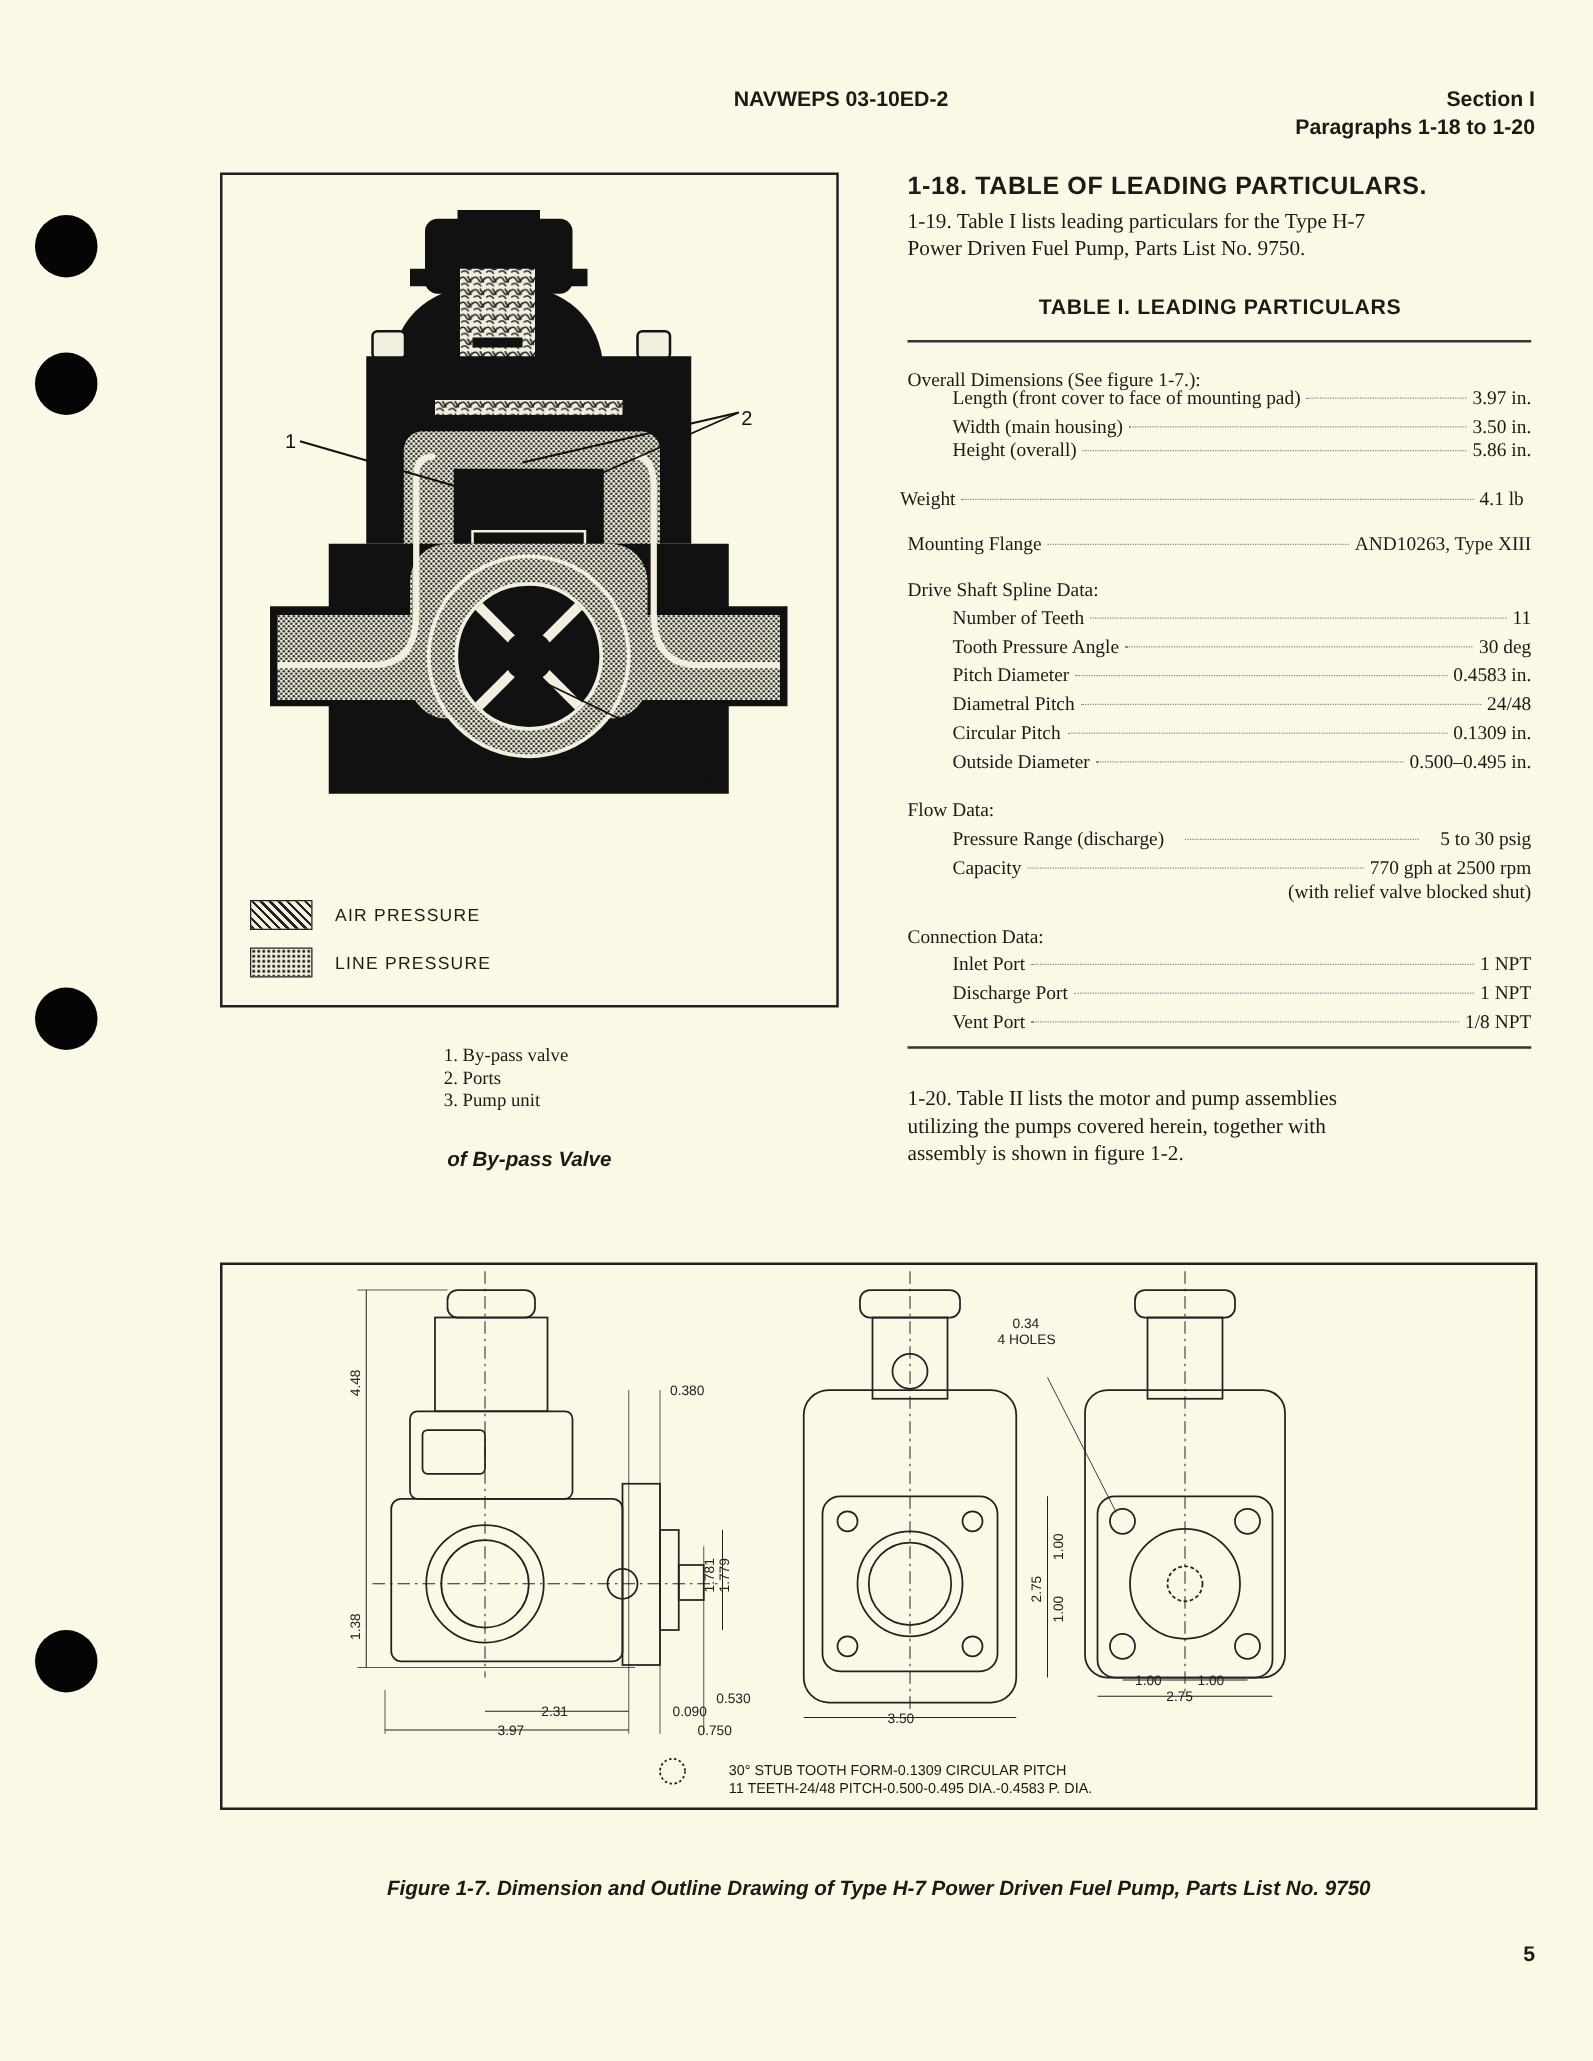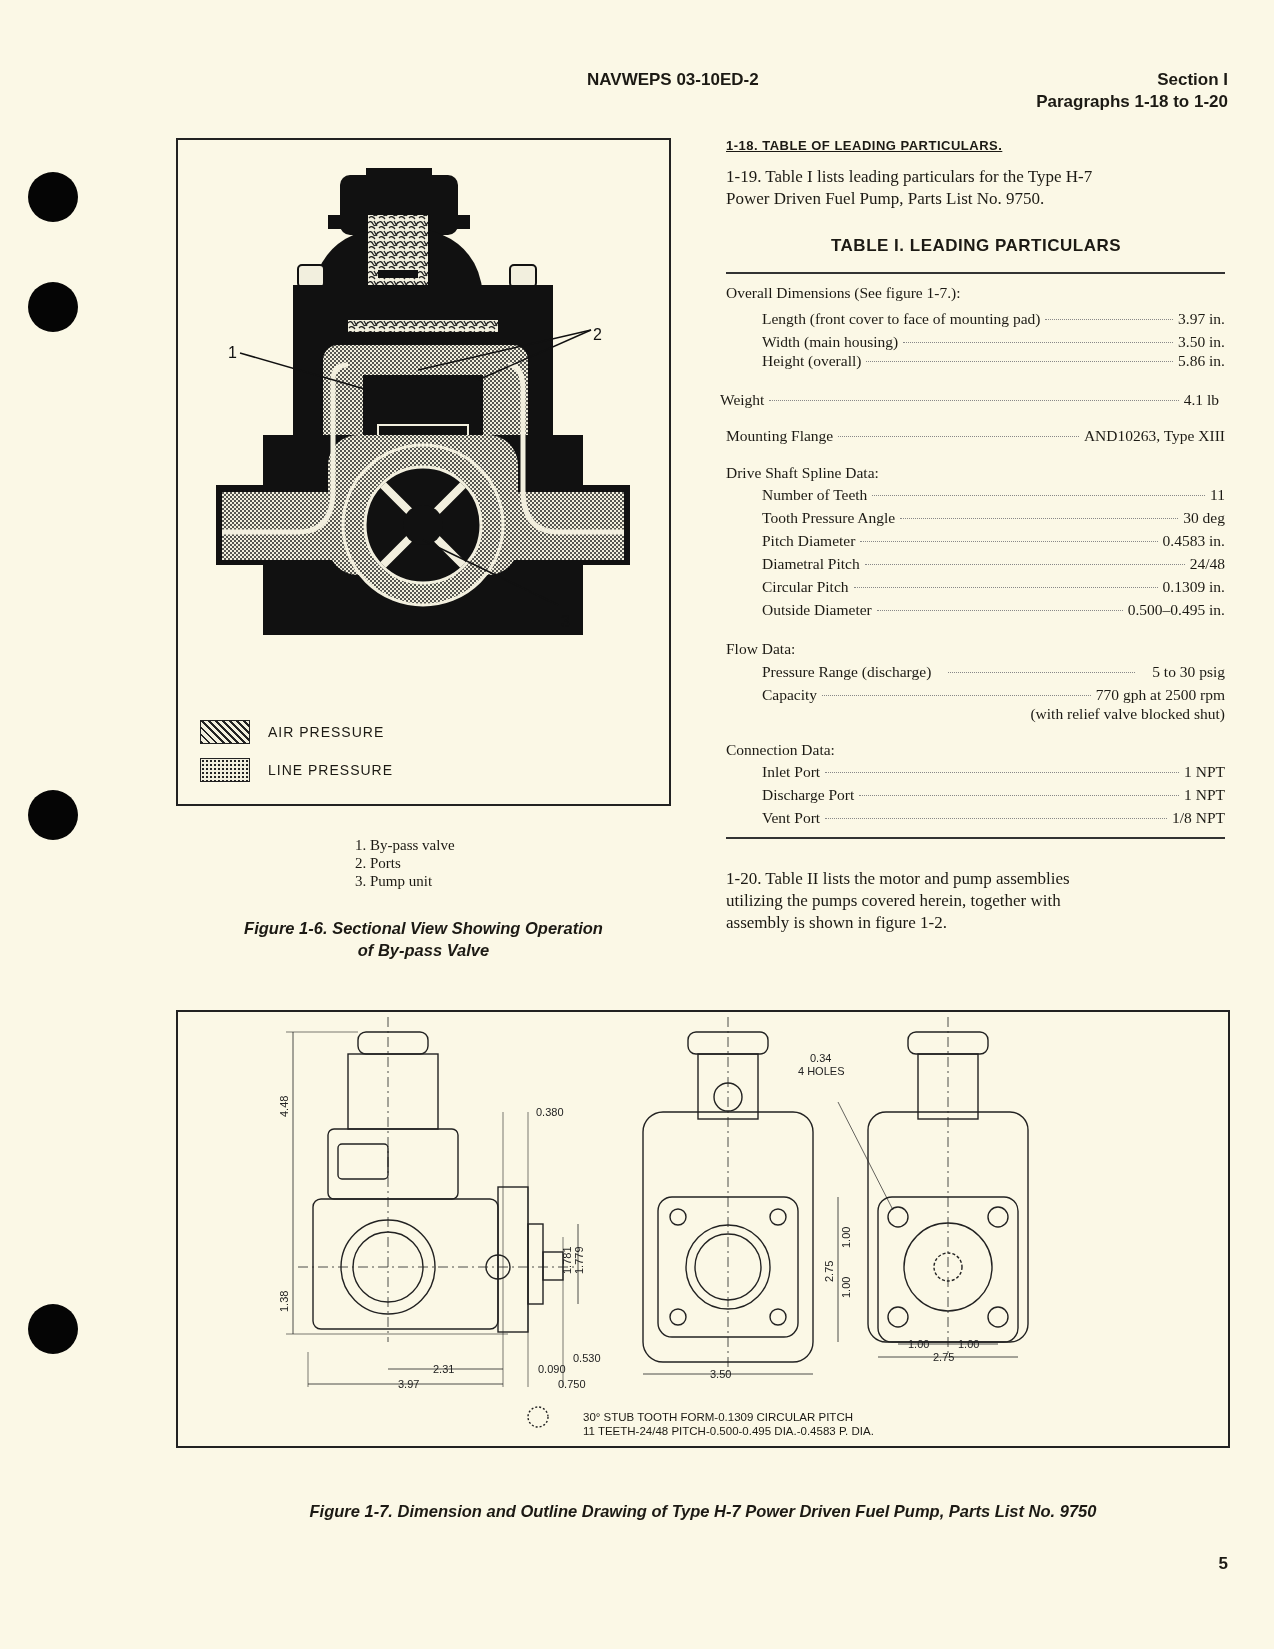--- a/index.html
+++ b/index.html
@@ -6,21 +6,21 @@
   body {
     width:1274px; height:1649px; position:relative; overflow:hidden;
     background:#fbf8e6;
     font-family:"Liberation Serif", serif; color:#1c1a14;
   }
   .sans { font-family:"Liberation Sans", sans-serif; }
   .abs { position:absolute; }
   .hdr { font-family:"Liberation Sans", sans-serif; font-weight:bold; font-size:17px; }
   .binder { position:absolute; left:28px; width:50px; height:50px; border-radius:50%; background:#050505; }
   .fig6-box { left:176px; top:138px; width:495px; height:668px; border:2px solid #222; box-sizing:border-box; }
-  .heading { font-family:"Liberation Sans", sans-serif; font-weight:bold; font-size:13px; letter-spacing:0.5px;text-decoration:underline; }
+  .heading { font-family:"Liberation Sans", sans-serif; font-weight:bold; font-size:20px; letter-spacing:0.5px; }
   .para { font-size:17px; line-height:22px; }
   .tbl-title { font-family:"Liberation Sans", sans-serif; font-weight:bold; font-size:17px; letter-spacing:0.5px; }
   .rule { height:0; border-top:2px solid #333; }
   .row { position:absolute; display:flex; align-items:baseline; font-size:15.5px; height:22px; }
   .row .lbl { white-space:nowrap; }
   .row .dots { flex:1; border-bottom:1px dotted #888; margin:0 5px; transform:translateY(-4px); }
   .row .val { white-space:nowrap; }
   .grp { position:absolute; font-size:15.5px; white-space:nowrap; }
   .legend-swatch { position:absolute; width:50px; height:24px; border:1.5px solid #222; box-sizing:border-box; }
   .legend-label { position:absolute; font-family:"Liberation Sans", sans-serif; font-size:14px; letter-spacing:1px; }
@@ -97,33 +97,32 @@
 <div class="legend-label" style="left:268px; top:724px;">AIR PRESSURE</div>
 <div class="legend-swatch" style="left:200px; top:758px; background:radial-gradient(#222 1px, #f2efde 1.3px) 0 0/4px 4px;"></div>
 <div class="legend-label" style="left:268px; top:762px;">LINE PRESSURE</div>
 
 <div class="abs key" style="left:355px; top:836px;">
   <div>1.  By-pass valve</div>
   <div>2.  Ports</div>
   <div>3.  Pump unit</div>
 </div>
 <div class="abs caption" style="left:176px; top:917px; width:495px; line-height:22px;">
-  <div>Figure 1-6. Sectional View Showing Operation</div>
   <div>of By-pass Valve</div>
 </div>
 
 <div class="abs heading" style="left:726px; top:138px;">1-18. TABLE OF LEADING PARTICULARS.</div>
 <div class="abs para" style="left:726px; top:166px; width:500px;">
   <div>1-19. Table I lists leading particulars for the Type H-7</div>
   <div>Power Driven Fuel Pump, Parts List No. 9750.</div>
 </div>
 <div class="abs tbl-title" style="left:726px; top:236px; width:500px; text-align:center;">TABLE I. LEADING PARTICULARS</div>
 <div class="abs rule" style="left:726px; top:272px; width:499px;"></div>
 
-<div class="grp" style="left:726px; top:284px;">Overall Dimensions (See figure 1-7.):</div>
+<div class="grp" style="left:726px; top:296px;">Overall Dimensions (See figure 1-7.):</div>
 <div class="row" style="left:762px; top:310px; width:463px;">
     <span class="lbl">Length (front cover to face of mounting pad)</span>
     <span class="dots"></span>
     <span class="val">3.97 in.</span>
   </div>
 <div class="row" style="left:762px; top:333px; width:463px;">
     <span class="lbl">Width (main housing)</span>
     <span class="dots"></span>
     <span class="val">3.50 in.</span>
   </div>

